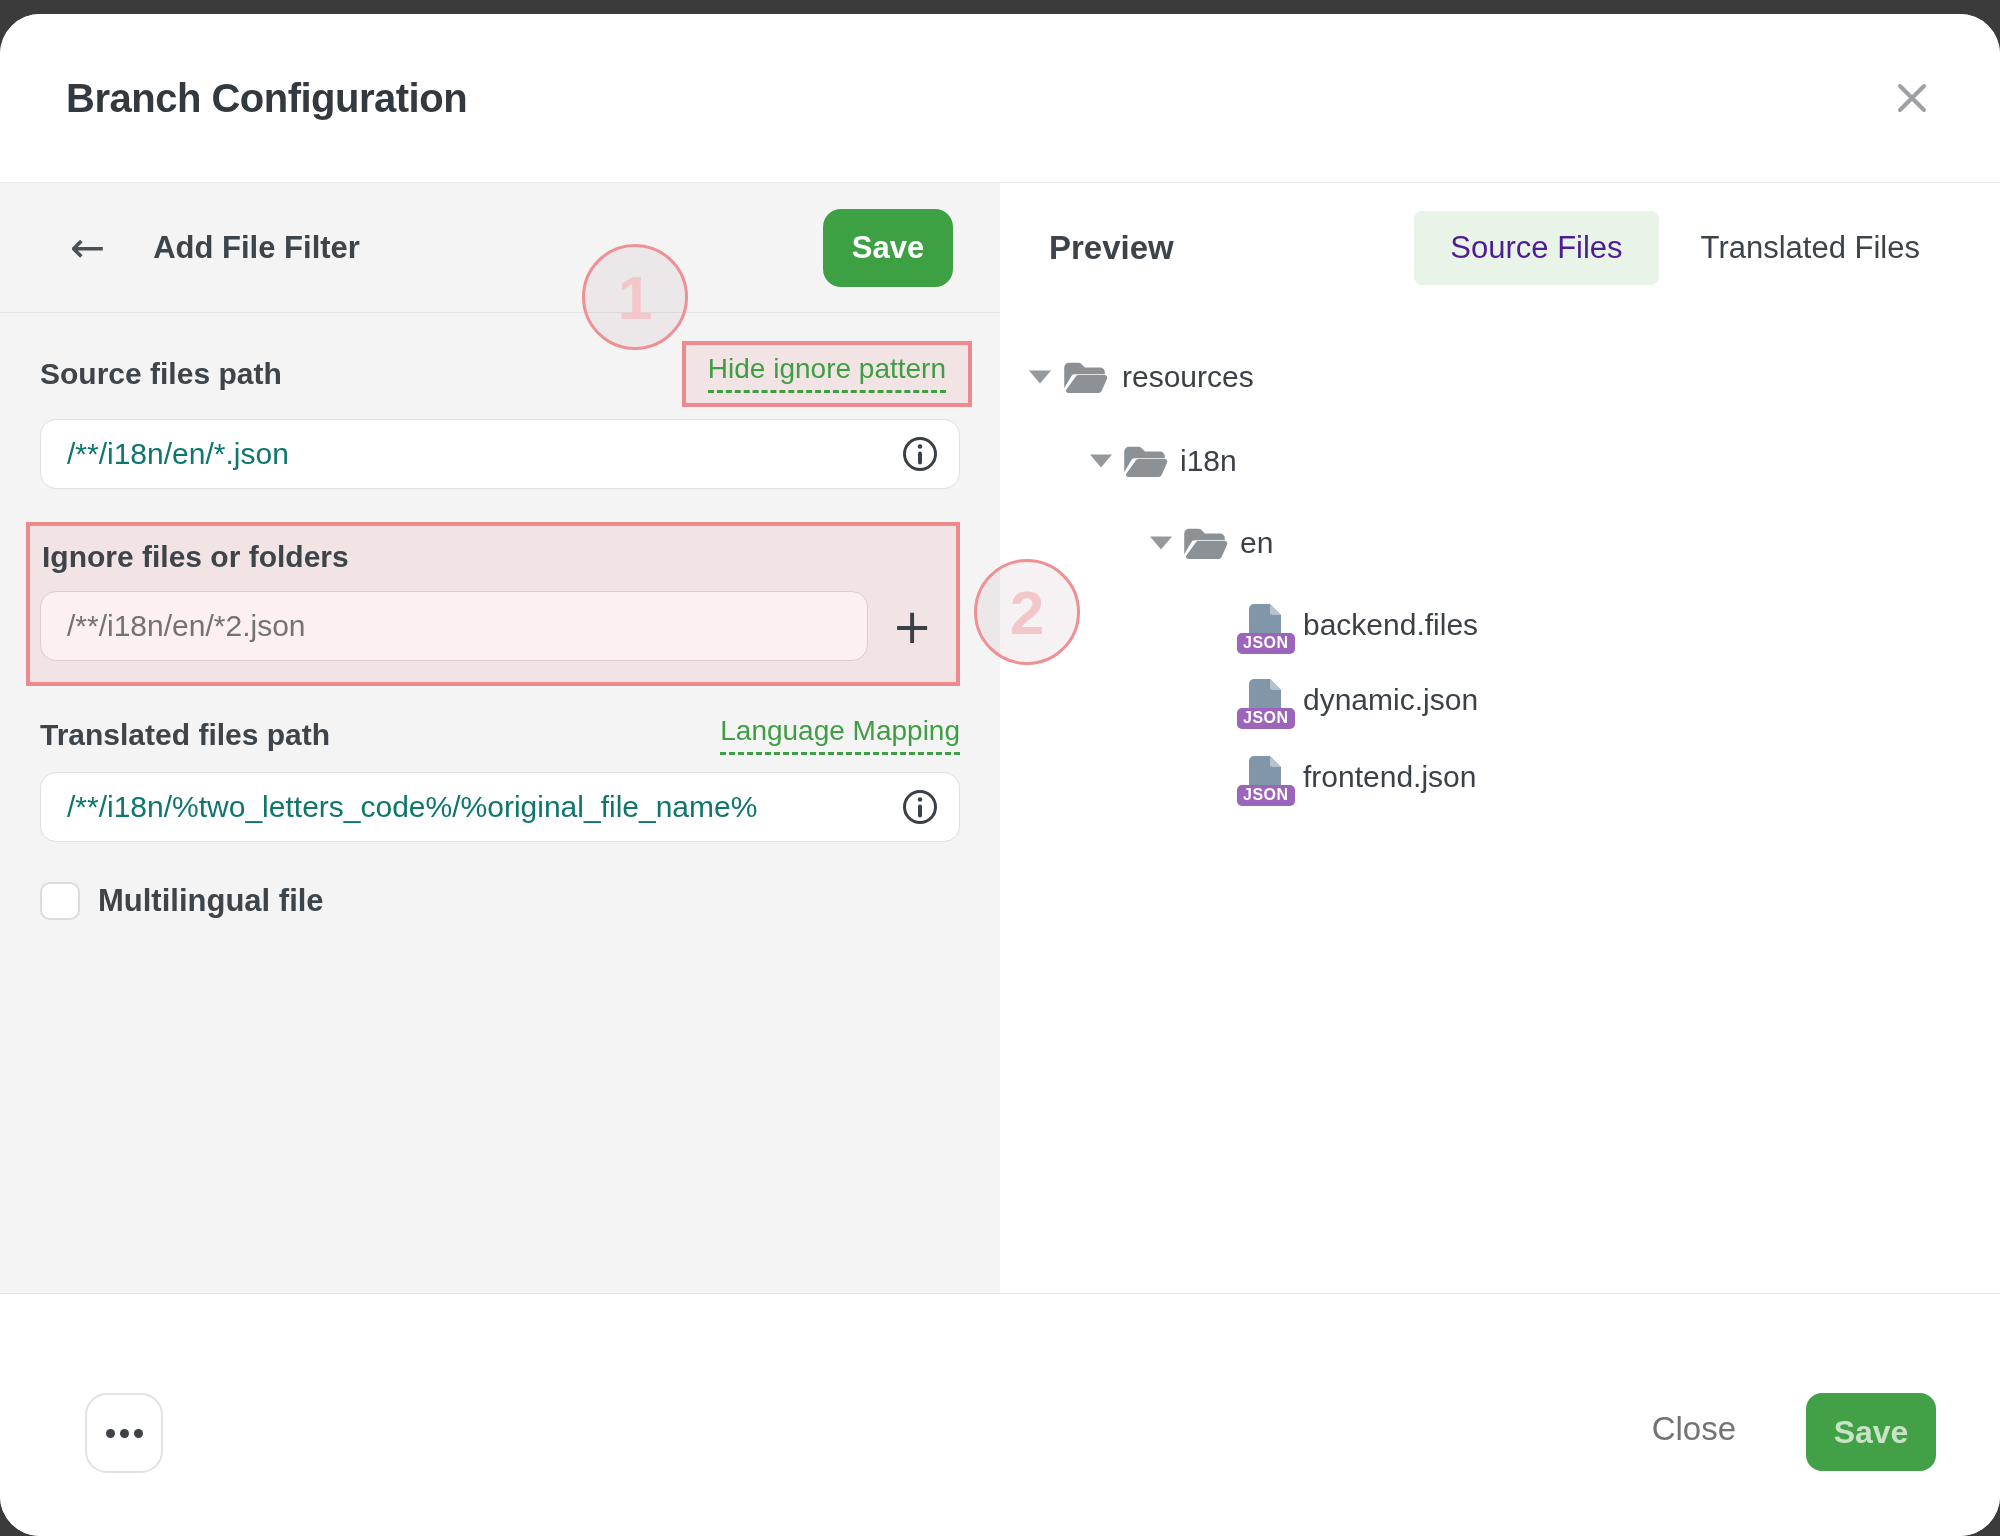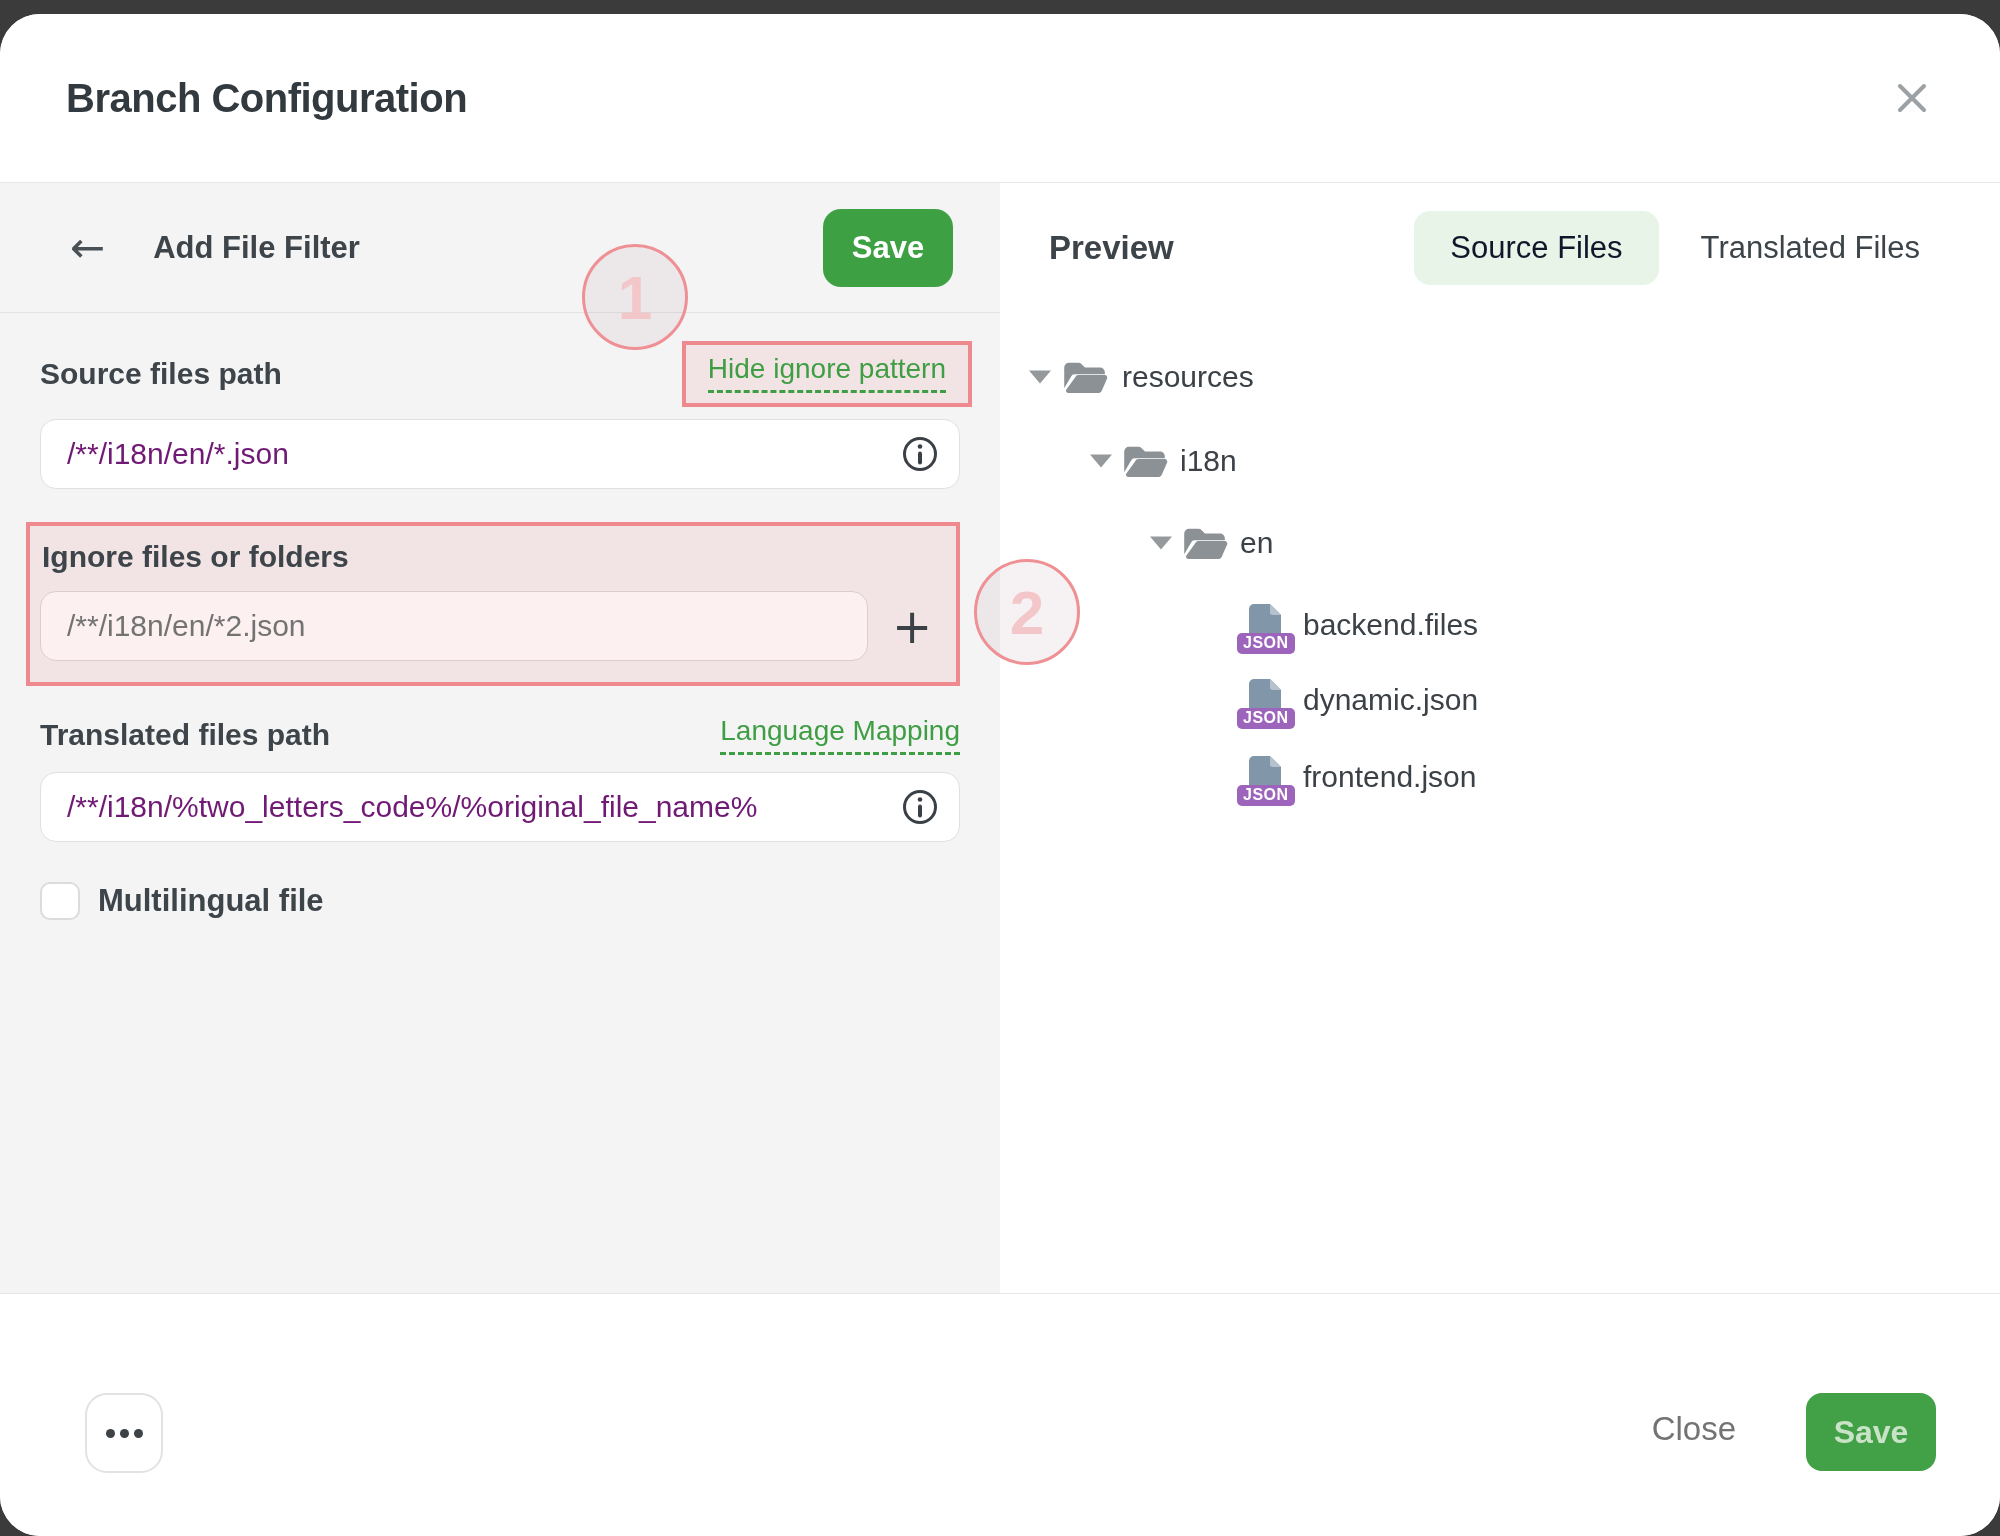--- a/index.html
+++ b/index.html
@@ -47,21 +47,21 @@
   .hl-box {
     border:4px solid #ee8a8e; background:rgba(238,138,142,0.15);
     padding:8px 22px 10px 22px; margin-right:-12px;
   }
   .green-link {
     font-size:28px; color:#3f9e43; border-bottom:3px dashed #3f9e43;
     padding-bottom:5px; cursor:pointer; display:inline-block;
   }
   .text-input {
     width:100%; height:70px; border:1px solid #e0e0e1; border-radius:16px; background:#fff;
-    font-size:30px; color:#701a75; padding:0 60px 0 26px; outline:none;
+    font-size:30px; color:#0f766e; padding:0 60px 0 26px; outline:none;
     font-family:inherit;
   }
   .input-wrap { position:relative; margin-top:12px; }
   .info-icon { position:absolute; right:22px; top:50%; transform:translateY(-50%); width:36px; height:36px; }
   
   .ignore-box {
     margin:33px 0 0 -14px; width:934px;
     border:4px solid #ee8a8e; background:rgba(238,138,142,0.15);
     padding:14px 0 21px 0;
   }
@@ -83,21 +83,21 @@
     width:40px; height:38px; background:#fff; border:2px solid #dcdcdd; border-radius:10px;
     cursor:pointer; flex:0 0 40px;
   }
   .check-label { margin-left:18px; font-size:31px; font-weight:600; color:#3e454a; }
   
   .right-header { height:130px; flex:0 0 130px; display:flex; align-items:center; padding:0 80px 0 49px; }
   .preview-title { font-size:33px; font-weight:600; color:#3d4449; }
   .tabs { margin-left:auto; display:flex; align-items:center; }
   .tab { font-size:31px; color:#3d4449; cursor:pointer; white-space:nowrap; }
   .tab.pill {
-    background:#e8f4e7; color:#0f172a; border-radius:16px; height:74px;
+    background:#e8f4e7; color:#4c1d95; border-radius:8px; height:74px;
     display:flex; align-items:center; padding:0 36px; margin-right:42px;
   }
   
   .tree { position:relative; flex:1 1 auto; }
   .tree-row { position:absolute; left:0; right:0; height:48px; cursor:pointer; }
   .tree-row > * { position:absolute; top:50%; transform:translateY(-50%); }
   .caret {
     width:0; height:0; border-left:11px solid transparent; border-right:11px solid transparent;
     border-top:13px solid #95999c; cursor:pointer;
   }

